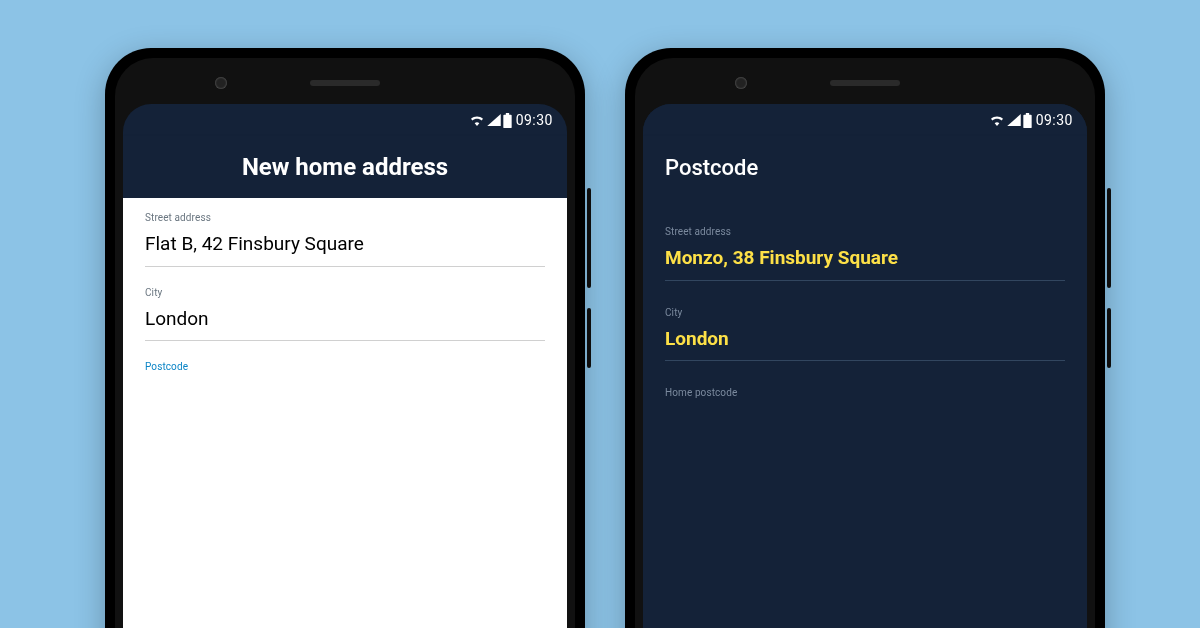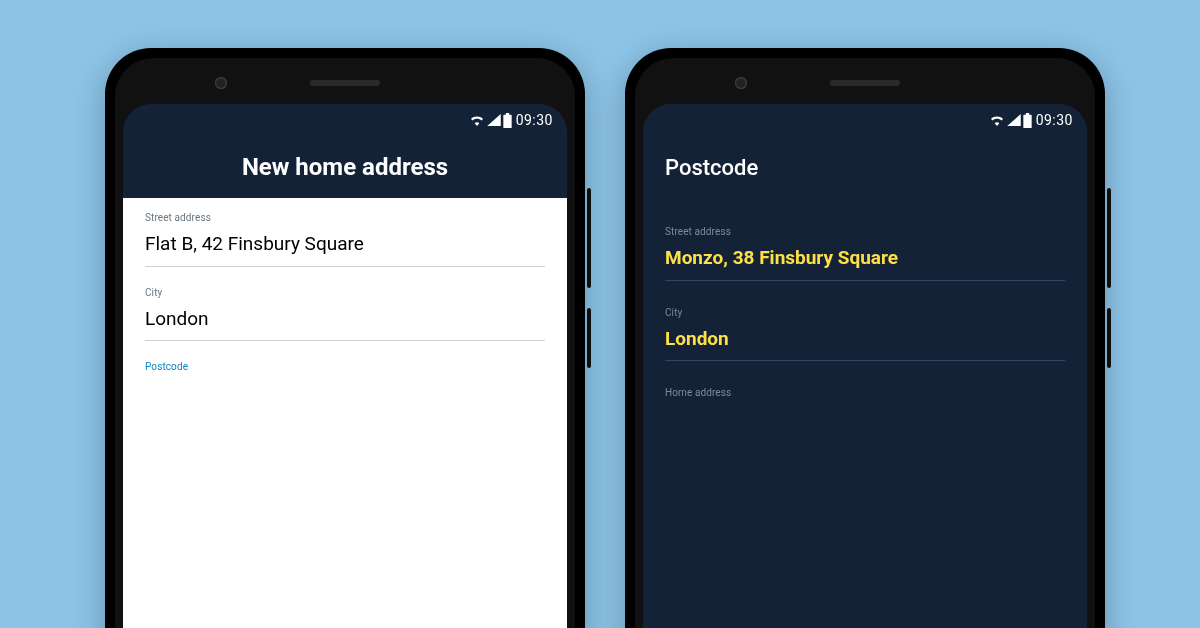--- a/index.html
+++ b/index.html
@@ -265,21 +265,21 @@
           </div>
 
           <div class="field">
             <span class="label">City</span>
             <span class="value">
               <input value="London" style="">
             </span>
           </div>
 
           <div class="field">
-            <span class="label">Home address</span>
+            <span class="label">Home postcode</span>
           </div>
 
         </div>
       </div>
     </div>
   </div>
 
 </div>
 
 </body></html>

